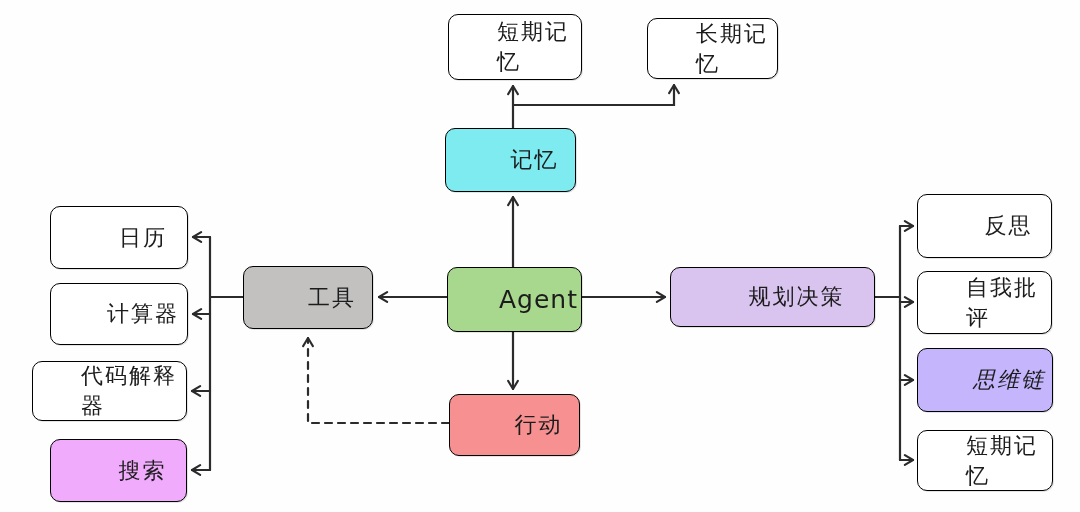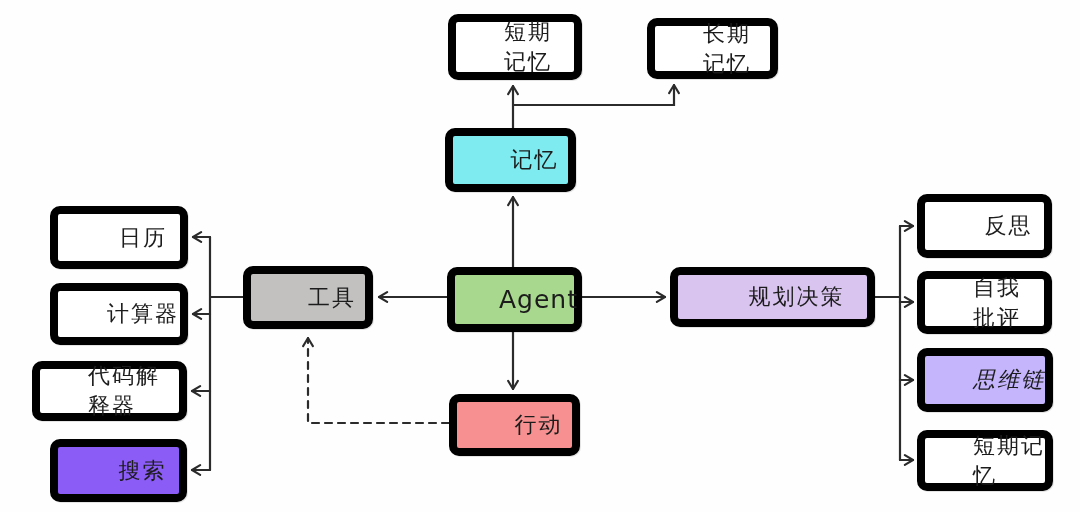--- a/index.html
+++ b/index.html
@@ -18,21 +18,21 @@
   .wires {
     position: absolute;
     left: 0;
     top: 0;
     width: 1080px;
     height: 512px;
   }
   .node {
     position: absolute;
     box-sizing: border-box;
-    border: 8px solid #000000;
+    border: 1px solid #000000;
     border-radius: 10px;
     display: flex;
     align-items: center;
     justify-content: center;
     font-size: 22px;
     letter-spacing: 2px;
     color: #1c1c1c;
     background: #ffffff;
     box-shadow: 1px 1px 0 rgba(0,0,0,0.10);
     padding-left: 48px;
@@ -105,20 +105,20 @@
 
   <div class="node n-memory" style="background: rgb(125, 235, 240);">记忆</div>
   <div class="node n-agent agent-font" style="background: rgb(168, 216, 141);">Agent</div>
   <div class="node n-tools" style="background: rgb(194, 193, 192);">工具</div>
   <div class="node n-action" style="background: rgb(247, 145, 145);">行动</div>
   <div class="node n-planning" style="background: rgb(217, 195, 239);">规划决策</div>
 
   <div class="node n-calendar" style="background: rgb(255, 255, 255);">日历</div>
   <div class="node n-calculator" style="background: rgb(255, 255, 255);">计算器</div>
   <div class="node n-code-interp" style="background: rgb(255, 255, 255);">代码解释器</div>
-  <div class="node n-search" style="background: #8b5cf6;">搜索</div>
+  <div class="node n-search" style="background: #f0abfc;">搜索</div>
 
   <div class="node n-reflection" style="background: rgb(255, 255, 255);">反思</div>
   <div class="node n-self-crit" style="background: rgb(255, 255, 255);">自我批评</div>
   <div class="node n-cot" style="background: #c4b5fd; font-style: italic;">思维链</div>
   <div class="node n-task-decomp" style="background: rgb(255, 255, 255);">短期记忆</div>
 
 </div>
 
 </body></html>

